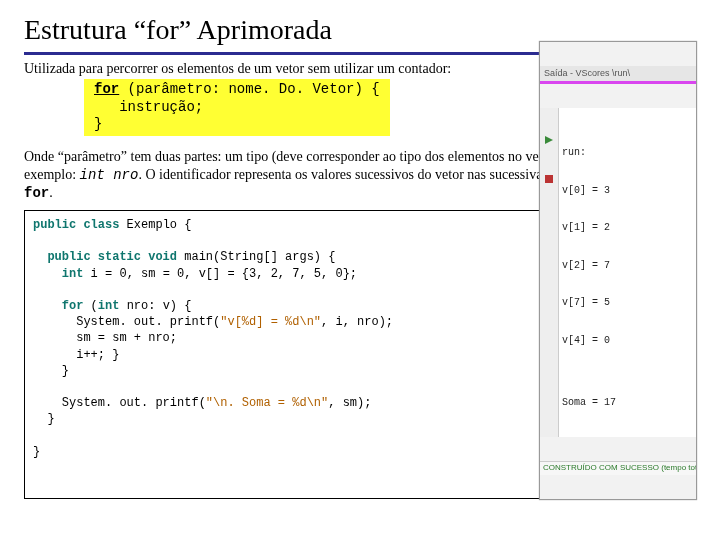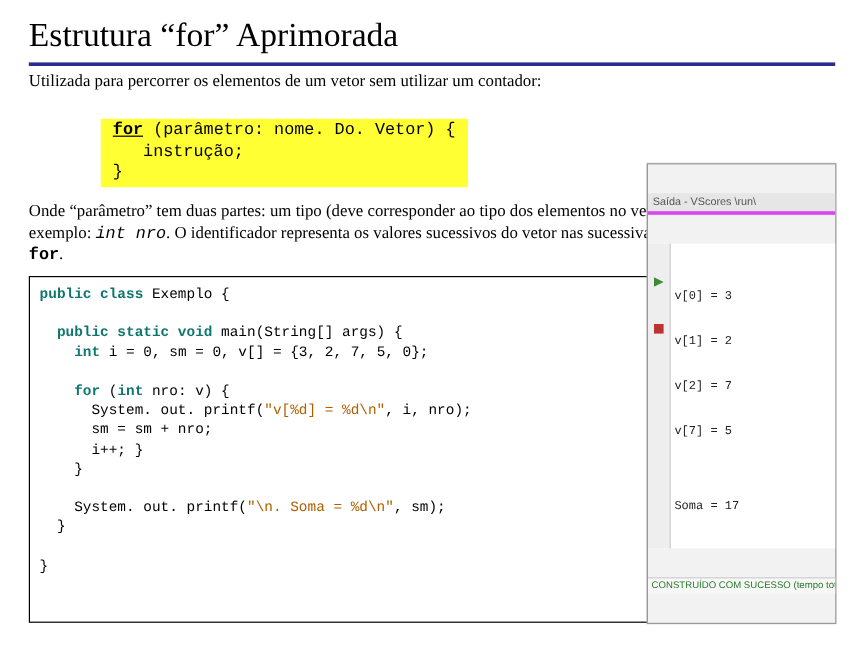--- a/index.html
+++ b/index.html
@@ -31,21 +31,20 @@
   }
   .syntax-box {
     background: #ffff33;
     display: inline-block;
     padding: 2px 10px 2px 10px;
     margin-left: 60px;
     font-family: 'Courier New', monospace;
     font-size: 14px;
     line-height: 1.25;
     white-space: pre;
-    margin-top: 20px;
   }
   .kw-for {
     font-weight: bold;
     text-decoration: underline;
   }
   .para {
     font-size: 14px;
     margin: 12px 0 8px 0;
     line-height: 1.3;
   }
@@ -155,24 +154,26 @@
       <div class="output-title">Saída - VScores \run\</div>
       <div class="output-body">
         <div class="output-gutter">
           <svg class="gutter-icon" viewBox="0 0 10 10">
               <polygon points="1,1 9,5 1,9" fill="#3a8a3a"></polygon>
             </svg>
           <svg class="gutter-icon" viewBox="0 0 10 10">
               <rect x="1" y="1" width="8" height="8" fill="#b33"></rect>
             </svg>
         </div>
+        <div class="output-line">run:</div>
         <div class="output-line">v[0] = 3</div>
         <div class="output-line">v[1] = 2</div>
         <div class="output-line">v[2] = 7</div>
         <div class="output-line">v[7] = 5</div>
+        <div class="output-line">v[4] = 0</div>
         <div class="output-line"></div>
         <div class="output-line">Soma = 17</div>
       </div>
       <div class="output-success">CONSTRUÍDO COM SUCESSO (tempo total: 0 segundos)</div>
     </div>
   </div>
 
 </div>
 
 </body></html>

